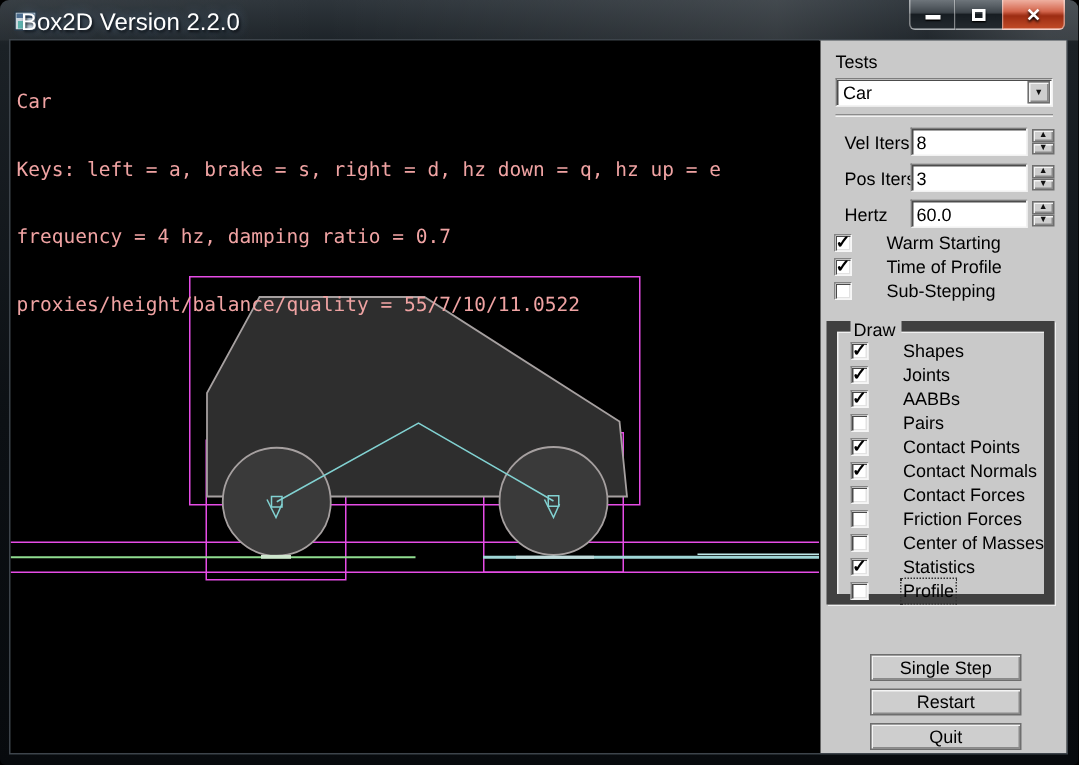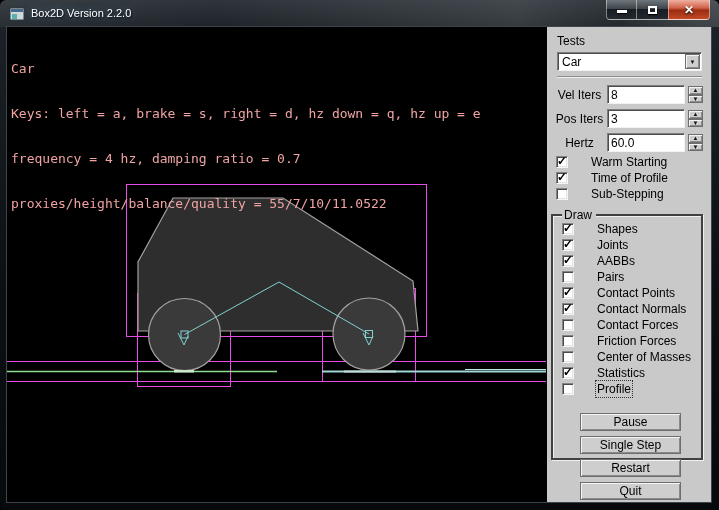--- a/index.html
+++ b/index.html
@@ -8,21 +8,21 @@
 
   
   .window{ position:relative; width:719px; height:510px;
     background:linear-gradient(180deg,#2e353b 0%,#1b2126 6%,#0c1014 55%,#070a0d 100%);
     border-radius:6px 6px 4px 4px; overflow:hidden; }
   .titlebar{ position:absolute; top:0; left:0; right:0; height:27px; }
   .titlebar::before{ content:""; position:absolute; inset:0;
     background:linear-gradient(90deg, rgba(255,255,255,.05) 0%, rgba(255,255,255,0) 30%, rgba(255,255,255,.10) 72%, rgba(255,255,255,.02) 86%, rgba(255,255,255,.14) 97%);
     pointer-events:none; }
   .app-icon{ position:absolute; left:9px; top:6px; width:16px; height:16px; }
-  .win-title{ position:absolute; left:31px; top:7px; font-size:11px; color:#ffffff;
+  .win-title{ position:absolute; left:14px; top:7px; font-size:16px; color:#ffffff;
     text-shadow:0 0 8px rgba(140,190,255,.45), 1px 1px 2px #000; white-space:nowrap; }
   .caption{ position:absolute; top:0; right:9px; display:flex; height:21px; }
   .cap-btn{ height:20px; border:1px solid rgba(255,255,255,.45); border-top:none;
     background:linear-gradient(180deg,#6e757b 0%,#3e454b 45%,#171d22 50%,#23292e 100%);
     display:flex; align-items:center; justify-content:center; cursor:default; }
   .cap-btn.min{ width:31px; border-radius:0 0 0 4px; }
   .cap-btn.max{ width:31px; border-left:none; border-right:none; }
   .cap-btn.close{ width:42px; border-radius:0 0 4px 0;
     background:linear-gradient(180deg,#efb0a0 0%,#d3654c 40%,#9c2c12 55%,#c04a26 100%); }
   .glyph-min{ width:10px; height:3px; background:#fff; box-shadow:0 1px 1px #000; margin-top:4px; }
@@ -58,39 +58,39 @@
     box-shadow:inset 1px 1px 0 #4c4c4c; }
   .dropdown .val{ position:absolute; left:4px; top:2px; }
   .drop-btn{ position:absolute; right:1px; top:1px; bottom:1px; width:15px; background:#cecece;
     border:1px solid #6e6e6e; box-shadow:inset 1px 1px 0 #f4f4f4, inset -1px -1px 0 #8a8a8a;
     display:flex; align-items:center; justify-content:center; font-size:6px; color:#111; }
 
   .sep{ position:absolute; left:10px; top:49px; width:145px; height:2px;
     border-top:1px solid #8b8b8b; border-bottom:1px solid #f2f2f2; }
 
   .spin-row{ position:absolute; left:0; width:160px; height:19px; }
-  .spin-row .rl{ position:absolute; left:4px; top:3px; width:57px; text-align:center; }
+  .spin-row .rl{ position:absolute; left:16px; top:3px; width:57px; text-align:left; }
   .spin-row input{ position:absolute; left:60px; top:0; width:78px; height:19px; background:#fff;
     border:1px solid; border-color:#7d7d7d #f2f2f2 #f2f2f2 #7d7d7d; box-shadow:inset 1px 1px 0 #4c4c4c;
     font-family:"Liberation Sans",sans-serif; font-size:12px; padding-left:3px; color:#000; }
   .spinner{ position:absolute; left:141px; top:1px; width:15px; height:17px; display:flex; flex-direction:column; }
   .spin-btn{ flex:1; background:#cecece; border:1px solid #6e6e6e;
     box-shadow:inset 1px 1px 0 #f4f4f4, inset -1px -1px 0 #8a8a8a;
     font-size:6px; line-height:6px; text-align:center; color:#111; overflow:hidden; }
 
   .cb{ position:absolute; left:9px; display:flex; align-items:center; height:14px; }
   .cb .box{ position:relative; width:12px; height:12px; background:#fff; flex:none;
     border:1px solid; border-color:#848484 #f6f6f6 #f6f6f6 #848484;
     box-shadow:inset 1px 1px 0 #4a4a4a, inset -1px -1px 0 #e2e2e2; }
   .cb .check{ position:absolute; left:0px; top:-3px; font-size:12px; font-weight:bold; color:#000; }
   .cb .cl{ margin-left:23px; white-space:nowrap; }
   .cb .cl.focus{ outline:1px dotted #333; outline-offset:1px;text-align:right; }
 
-  .groupbox{ position:absolute; left:4px; top:187px; width:152px; height:246px;
-    border:2px solid #404040; box-shadow:1px 1px 0 #f0f0f0, inset 1px 1px 0 #f0f0f0; }
+  .groupbox{ position:absolute; left:4px; top:187px; width:152px; height:189px;
+    border:7px solid #404040; box-shadow:1px 1px 0 #f0f0f0, inset 1px 1px 0 #f0f0f0; }
   .groupbox .gtitle{ position:absolute; left:9px; top:-8px; background:var(--panel_bg,#c9c9c9);
     padding:0 4px 0 2px; }
   .groupbox .cb{ left:9px; }
 
   .btn{ position:absolute; left:33px; width:101px; height:18px; background:#cecece;
     border:1px solid #6e6e6e; box-shadow:inset 1px 1px 0 #f4f4f4, inset -1px -1px 0 #8a8a8a;
     font-size:12px; text-align:center; line-height:16px; }
 </style>
 </head>
 <body>
@@ -265,20 +265,19 @@
               <span class="check">✓</span>
             </span>
           <span class="cl">Statistics</span>
         </div>
         <div class="cb" style="top:166px" data-checked="false">
           <span class="box"></span>
           <span class="cl focus">Profile</span>
         </div>
       </div>
 
-      <button class="btn" style="top:386px">Pause</button>
       <button class="btn" style="top:432px">Restart</button>
       <button class="btn" style="top:409px">Single Step</button>
       <button class="btn" style="top:455px">Quit</button>
 
     </div>
   </div>
 </div>
 
 </body></html>

